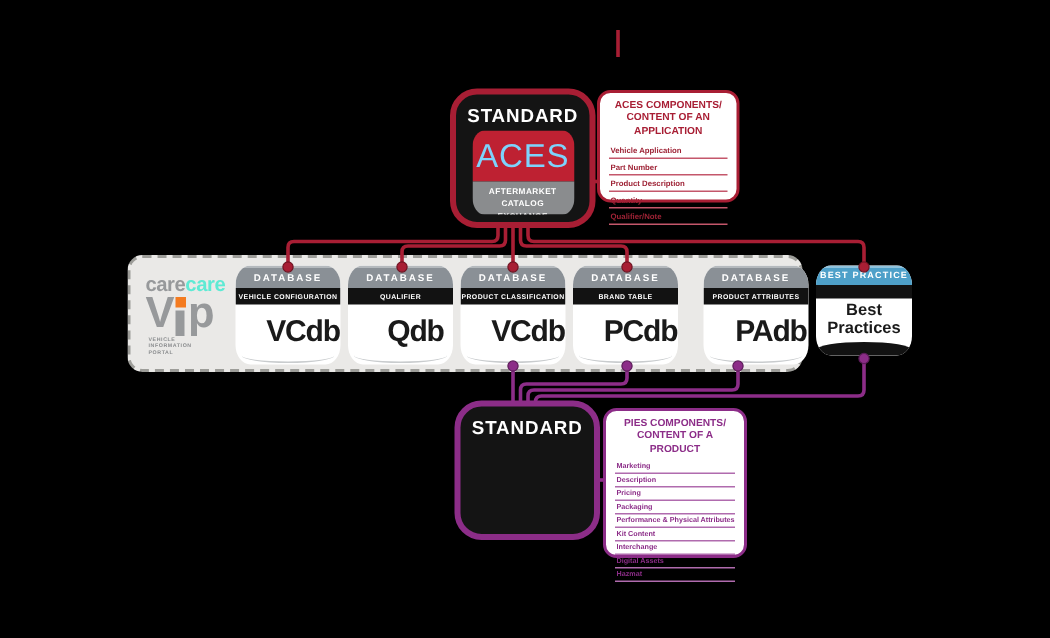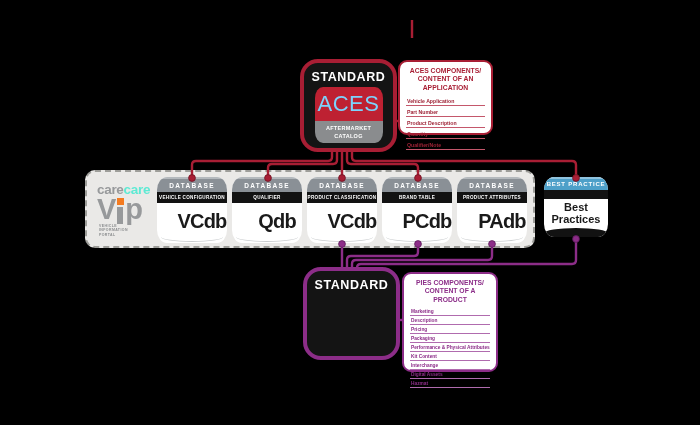--- a/index.html
+++ b/index.html
@@ -27,21 +27,21 @@
        z-index:2;box-sizing:border-box;}
   .cyl-head{height:15px;background:linear-gradient(#B4B9BD 0 2px,#8A9096 2px);color:#fff;
             font-size:6.5px;font-weight:bold;letter-spacing:1.3px;text-align:center;
             line-height:17px;}
   .cyl-cat{height:11px;background:#121212;color:#fff;font-size:4.6px;font-weight:bold;
            letter-spacing:0.3px;text-align:center;line-height:11px;}
   .cyl-body{position:relative;height:40px;display:flex;align-items:center;justify-content:center;padding-left:20px;}
   .cyl-name{font-size:20px;font-weight:bold;color:#1A1A1A;letter-spacing:-0.8px;margin-top:-4px;}
   .cyl-arc{position:absolute;bottom:1px;left:4px;right:4px;height:9px;
            border-bottom:1.5px solid #c9ccce;border-radius:50%;}
-  #cyl-0{left:157px;} #cyl-1{left:232px;} #cyl-2{left:307px;} #cyl-3{left:382px;} #cyl-4{left:457px;}
+  #cyl-0{left:157px;} #cyl-1{left:232px;} #cyl-2{left:307px;} #cyl-3{left:382px;} #cyl-4{left:469px;}
 
   
   #bp{left:544px;top:177px;width:64px;height:60px;border-radius:10px/13px;overflow:hidden;
       background:#fff;z-index:2;}
   #bp .bp-head{height:13px;background:linear-gradient(#8fc3de 0 2px,#4EA0C9 2px);color:#fff;
       font-size:6px;font-weight:bold;letter-spacing:0.8px;text-align:center;line-height:14px;}
   #bp .bp-black{height:9px;background:#121212;}
   #bp .bp-body{height:29px;display:flex;align-items:center;justify-content:center;text-align:center;}
   #bp .bp-name{font-size:11px;font-weight:bold;color:#1A1A1A;line-height:1.05;width:52px;}
   #bp .bp-bottom{height:9px;background:#121212;border-radius:50% 50% 0 0/60% 60% 0 0;margin-top:0px;}

